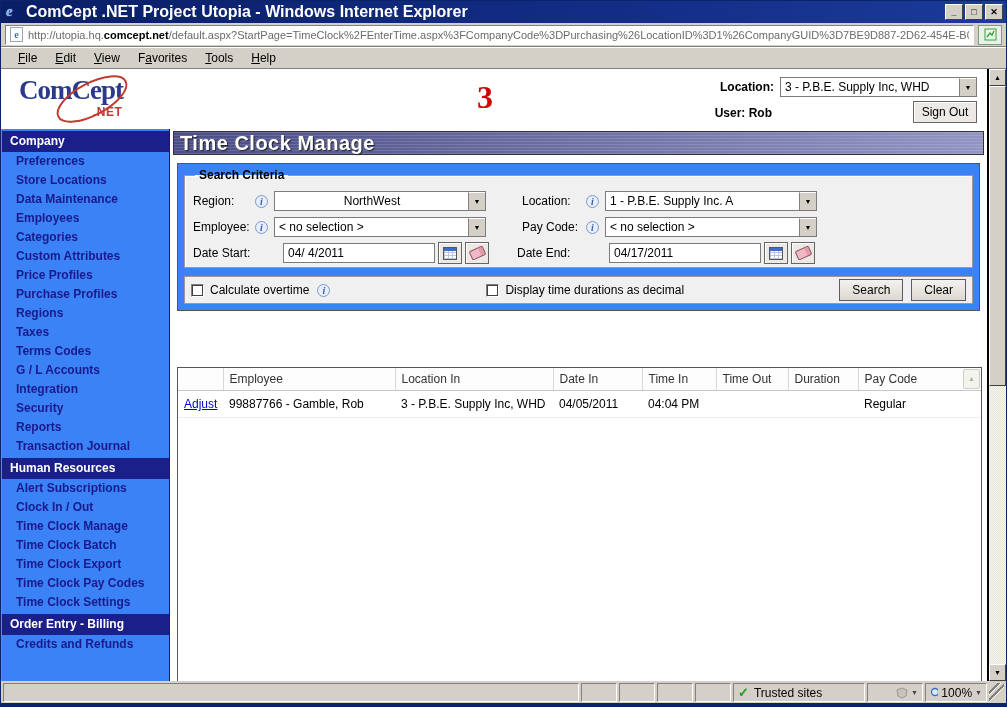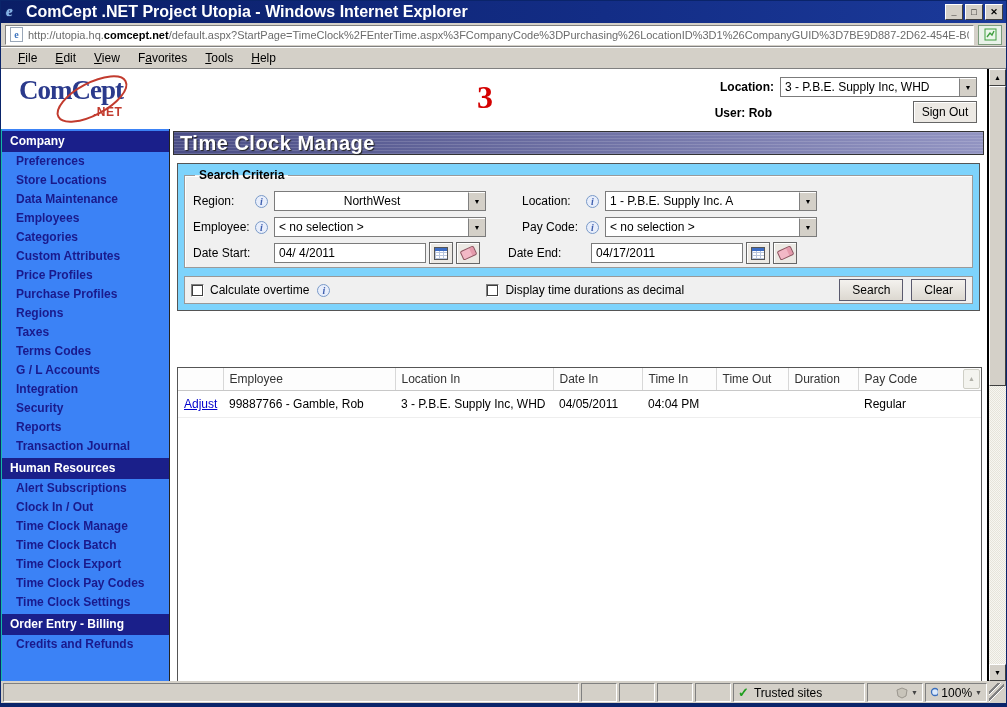--- a/index.html
+++ b/index.html
@@ -60,29 +60,29 @@
   .sidebar { position:absolute; left:0; top:60px; width:168px; bottom:0; background:#3b82f6; overflow:hidden; border-left:1px solid #14b8a6; }
   .side-header { background:#1a1f8a; color:#fff; font-weight:bold; font-size:12px; padding:3px 8px 4px 8px; margin-top:2px; }
   .side-item { color:#1a1a8c; font-weight:bold; font-size:12px; padding:2px 8px 2px 14px; line-height:15px; cursor:pointer; white-space:nowrap; }
 
   
   .content { position:absolute; left:168px; top:60px; right:0; bottom:0; background:#fff; border-left:1px solid #222; }
   .banner { position:absolute; left:3px; top:2px; right:3px; height:24px;
     background:repeating-linear-gradient(0deg, rgba(255,255,255,0.14) 0 1px, rgba(0,0,0,0) 1px 3px), linear-gradient(90deg,#4a4d86,#9294c2);
     border:1px solid #333; color:#fff; font-weight:bold; font-size:20px; line-height:22px; padding-left:6px; text-shadow:1px 1px 1px #222; letter-spacing:0.5px; }
 
-  .search-panel { position:absolute; left:7px; right:7px; top:34px; height:148px; background:#7dd3fc; border:1px solid #555; }
+  .search-panel { position:absolute; left:7px; right:7px; top:34px; height:148px; background:#3b82f6; border:1px solid #555; }
   fieldset.criteria { position:absolute; left:6px; right:6px; top:4px; height:100px; border:1px solid #9a9a9a; box-shadow:inset 1px 1px 0 #fff; padding:6px 8px 0 8px; background:#f0f0f0; }
   fieldset.criteria legend { font-size:12px; font-weight:bold; padding:0 4px; margin-left:2px; }
   .crit-row { display:flex; align-items:center; height:26px; }
   .crit-label { width:62px; font-size:12px; flex:none; }
   .crit-label2 { width:64px; font-size:12px; flex:none; margin-left:36px; }
   .info-icon { width:13px; height:13px; border:1px solid #7a9ac8; border-radius:50%; background:#e8eefb; color:#3f5fae; font:italic bold 10px "Liberation Serif",serif; text-align:center; line-height:12px; margin-right:6px; flex:none; }
   .crit-combo { width:212px; }
-  .date-input { width:152px; height:20px; background:#fff; border:1px solid #7b7b7b; font-size:12px; padding:2px 4px 0 4px; }
+  .date-input { width:152px; height:20px; background:#fff; border:1px solid #7b7b7b; font-size:12px; padding:2px 4px 0 4px;margin-left:9px; }
   .mini-btn { width:24px; height:22px; background:#ece9e4; border:1px solid #666; box-shadow:inset 1px 1px 0 #fff; margin-left:3px; display:flex; align-items:center; justify-content:center; flex:none; }
   .cal-ico { width:14px; height:13px; border:1px solid #555; background:
       linear-gradient(#3c6cc4 0 3px, transparent 3px),
       repeating-linear-gradient(90deg,#b9c6dd 0 1px, transparent 1px 4px),
       repeating-linear-gradient(0deg,#b9c6dd 0 1px, transparent 1px 3px),#fff; }
   .eraser-ico { width:15px; height:10px; background:#f2b8c6; border:1px solid #8c5560; border-radius:2px; transform:rotate(-25deg); box-shadow:inset -4px 0 0 #e59aac; }
 
   .options-row { position:absolute; left:6px; right:6px; top:112px; height:28px; border:1px solid #999; background:#f0f0f0; display:flex; align-items:center; padding:0 6px; }
   .checkbox { width:13px; height:13px; background:#fff; border-top:1px solid #808080; border-left:1px solid #808080; border-right:1px solid #fff; border-bottom:1px solid #fff; outline:1px solid #404040; outline-offset:-2px; margin-right:6px; flex:none; }
   .opt-label { font-size:12px; margin-right:8px; }

